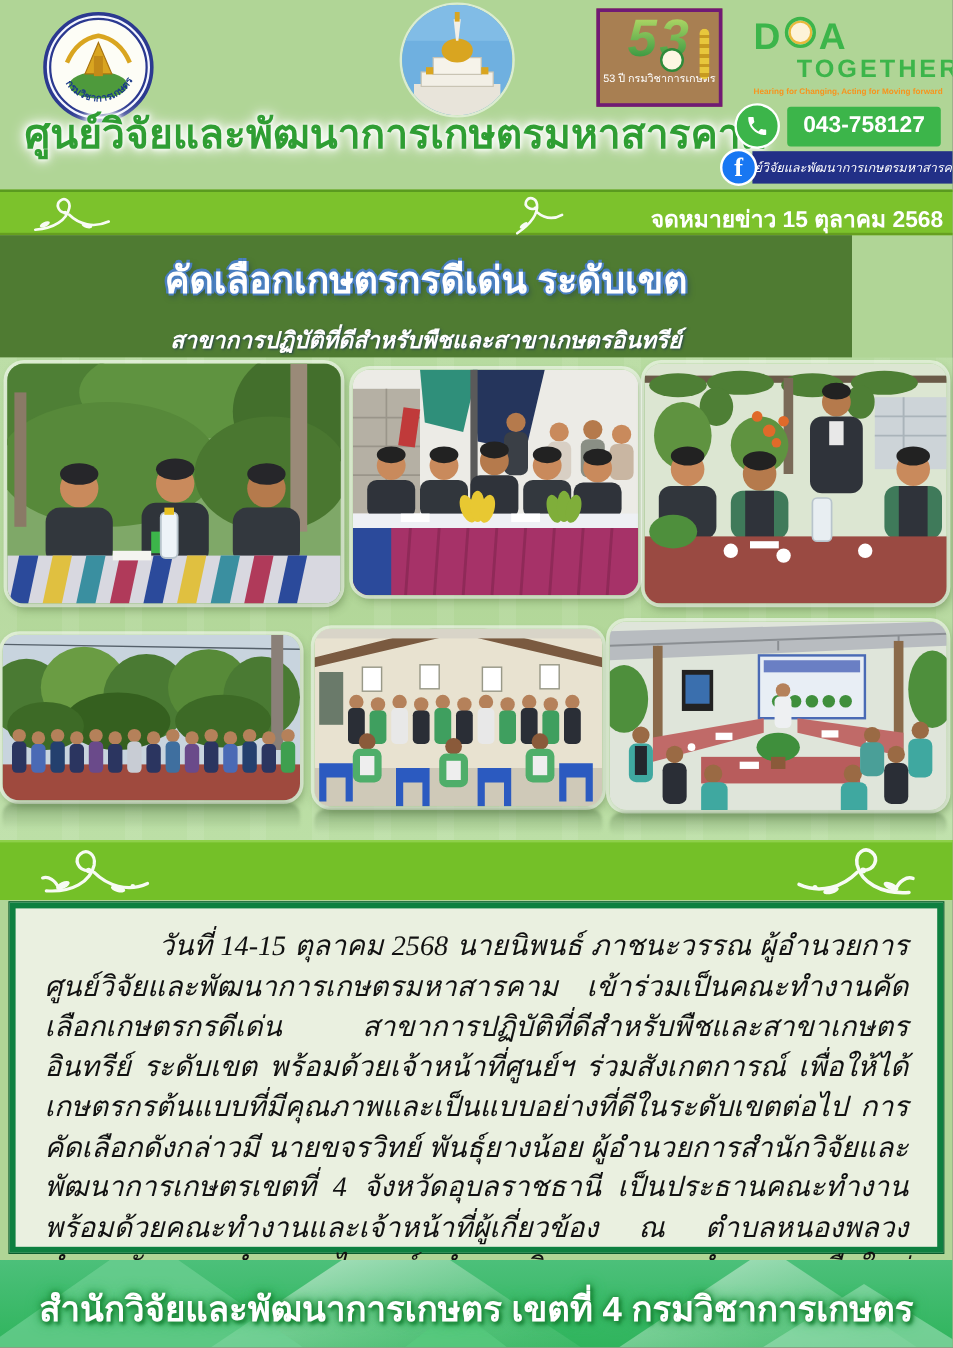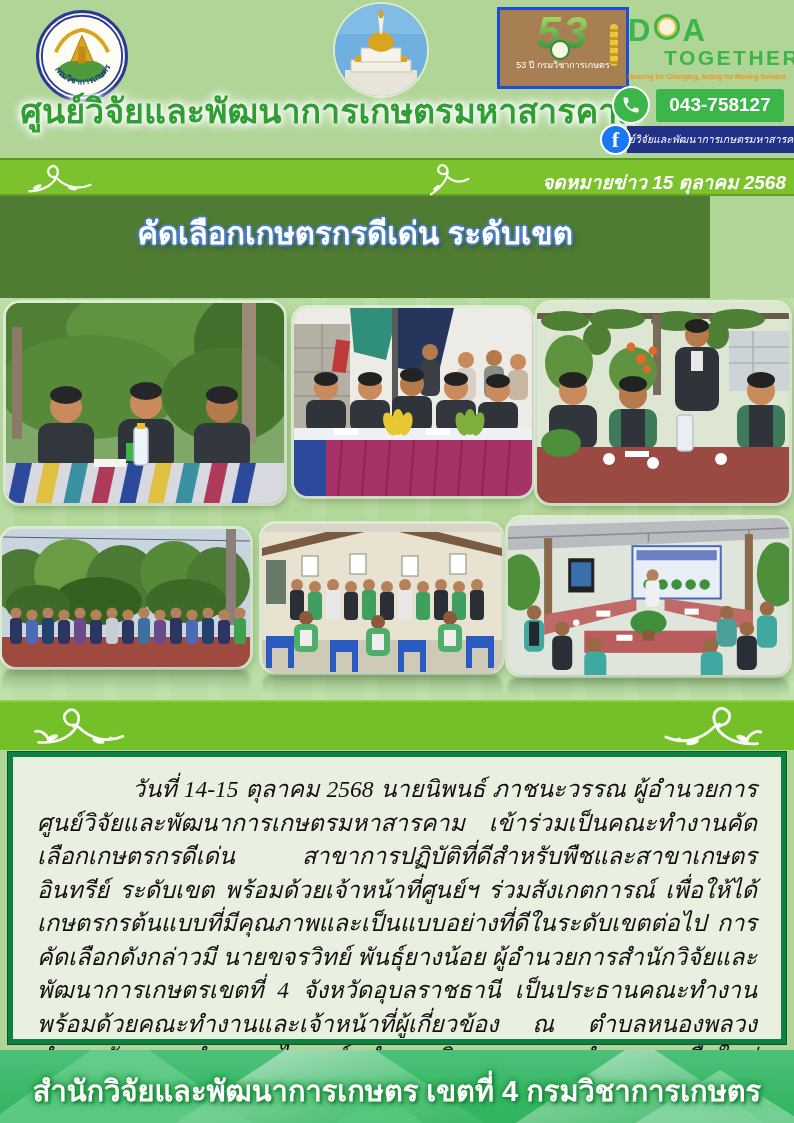--- a/index.html
+++ b/index.html
@@ -13,22 +13,22 @@
   .header { position:absolute; left:0; top:0; width:794px; height:158px; }
   .seal {
     position:absolute; left:36px; top:10px; width:92px; height:92px; border-radius:50%;
     background:#f4f6ff; border:3px solid #2b3990; overflow:hidden;
   }
   .pagoda {
     position:absolute; left:335px; top:4px; width:92px; height:92px; border-radius:50%;
     overflow:hidden; box-shadow:0 0 0 2px rgba(255,255,255,.55);
   }
   .anniv {
-    position:absolute; left:497px; top:7px; width:132px; height:82px;
-    background:var(--anniv_brown,#a87f52); border:3px solid #1d4ed8;
+    position:absolute; left:497px; top:7px; width:105px; height:82px;
+    background:var(--anniv_brown,#a87f52); border:3px solid #701a75;
     display:flex; flex-direction:column; align-items:center; justify-content:flex-start;
   }
   .anniv-num { font-size:44px; line-height:46px; font-weight:bold; font-style:italic;
     background:linear-gradient(180deg,#bfe06a,#1f8a3a); -webkit-background-clip:text;
     background-clip:text; color:transparent; letter-spacing:2px; }
   .anniv-dot { position:absolute; left:50px; top:30px; width:20px; height:20px; border-radius:50%;
     background:#fdf6e3; border:2px solid #2e8b3a; }
   .anniv-wheat { position:absolute; right:8px; top:14px; width:8px; height:42px;
     background:repeating-linear-gradient(180deg,#e8c73c 0 5px,#c79a20 5px 8px); border-radius:4px; }
   .anniv-cap { font-size:9px; color:#fff; margin-top:2px; white-space:nowrap; }
@@ -65,21 +65,21 @@
     font-family:"Liberation Serif", serif; }
   .fb-bar { margin-left:-4px; width:167px; height:27px; background:var(--fb_navy,#223087);
     display:flex; align-items:center; justify-content:center; color:#fff;
     font-size:10.5px; font-style:italic; white-space:nowrap;
     font-family:"Liberation Serif", serif; }
   
   .dateband { position:absolute; left:0; top:158px; width:794px; height:38px;
     background:var(--band_green,#7cc22c); border-top:2px solid #5a9a1f;
     border-bottom:2px solid #669f1f; }
   .dateband .date-text { position:absolute; right:8px; top:7px; font-size:19px;
-    font-weight:bold; color:#fff;font-style:italic; }
+    font-weight:bold; color:#fff; }
   .flor { position:absolute; opacity:.95; }
   
   .darkband { position:absolute; left:0; top:196px; width:710px; height:102px;
     background:var(--band_dark,#4f7b32); }
   .headline {
     margin-top:12px; text-align:center; font-size:31px; font-weight:bold; color:#fff;
     text-shadow:-2px 0 0 var(--outline_blue,#4a7fc1), 2px 0 0 var(--outline_blue,#4a7fc1),
       0 -2px 0 var(--outline_blue,#4a7fc1), 0 2px 0 var(--outline_blue,#4a7fc1),
       2px 3px 5px rgba(20,40,90,.55);
   }
@@ -205,20 +205,21 @@
       <g fill="#fff">
           <ellipse cx="30" cy="46" rx="7" ry="3" transform="rotate(-35 30 46)"></ellipse>
           <circle cx="48" cy="20" r="3"></circle>
         </g>
     </svg>
     <div class="date-text">จดหมายข่าว 15 ตุลาคม 2568</div>
   </div>
 
   <div class="darkband">
     <div class="headline">คัดเลือกเกษตรกรดีเด่น ระดับเขต</div>
+    <div class="headline-sub">สาขาการปฏิบัติที่ดีสำหรับพืชและสาขาเกษตรอินทรีย์</div>
   </div>
 
   <div class="photosec">
 
     <div class="photo" style="left:6px;top:5px;width:278px;height:200px">
       <svg viewBox="0 0 139 100" preserveAspectRatio="none">
         <rect width="139" height="100" fill="#7fa868"></rect>
         <ellipse cx="66" cy="6" rx="14" ry="6" fill="#cfe0c0"></ellipse>
         <ellipse cx="22" cy="18" rx="32" ry="22" fill="#4e7f35"></ellipse>
         <ellipse cx="72" cy="12" rx="42" ry="20" fill="#5f9340"></ellipse>

